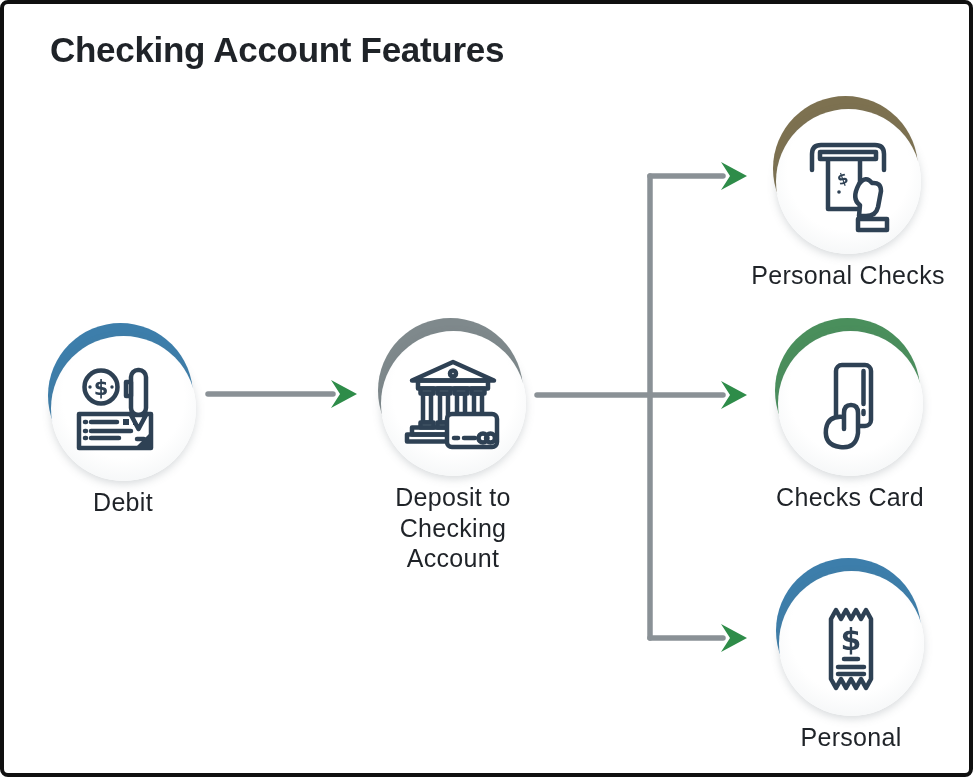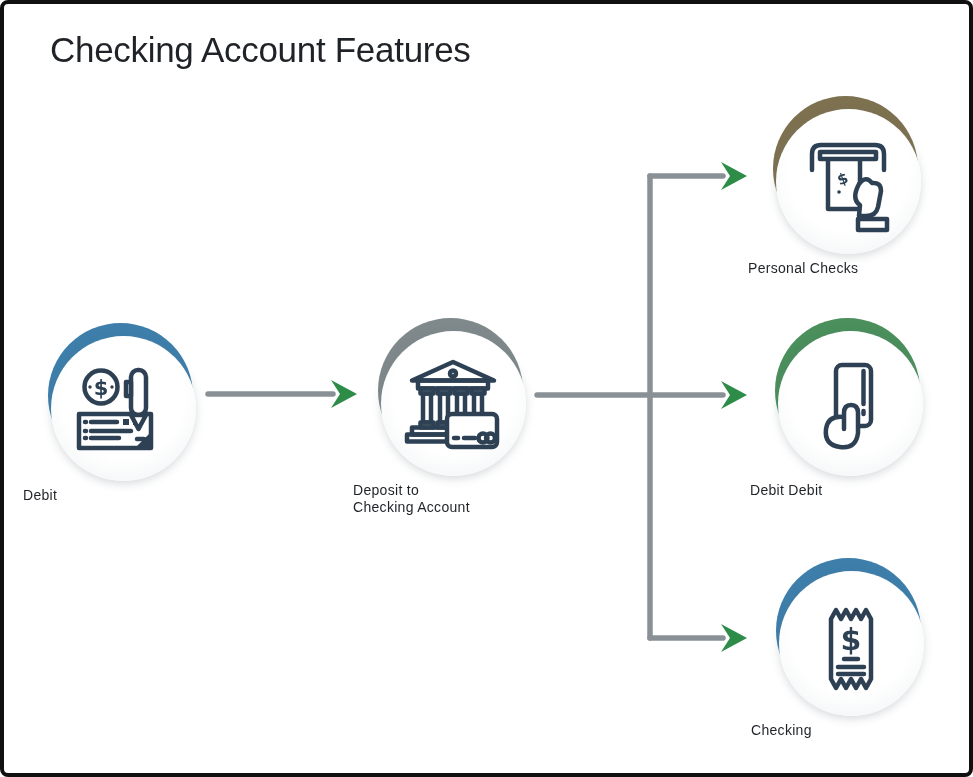--- a/index.html
+++ b/index.html
@@ -6,21 +6,21 @@
   body{
     width:973px;height:777px;position:relative;background:#ffffff;
     font-family:"Liberation Sans", sans-serif;overflow:hidden;
   }
   .frame{
     position:absolute;inset:0;border:4px solid var(--frame,#111);
     border-radius:8px;box-sizing:border-box;pointer-events:none;z-index:50;
   }
   h1.title{
     position:absolute;left:50px;top:30px;margin:0;
-    font-size:35px;font-weight:400;letter-spacing:-0.3px;
+    font-size:35px;font-weight:700;letter-spacing:-0.3px;
     color:var(--text,#1f2328);
   }
   svg.connectors{position:absolute;left:0;top:0;width:973px;height:777px;z-index:1;}
   .conn{stroke:var(--line,#8a9196);stroke-width:5.5;fill:none;stroke-linecap:round;}
   .head{fill:var(--arrowhead,#2e8c49);stroke:none;}
   .node{position:absolute;width:150px;z-index:2;}
   .arc{position:absolute;left:0;top:0;width:145px;height:145px;border-radius:50%;}
   .face{
     position:absolute;left:3px;top:13px;width:145px;height:145px;border-radius:50%;
     background:radial-gradient(circle at 50% 42%, #ffffff 55%, #f3f5f6 84%, #e8ecee 100%);
@@ -28,22 +28,22 @@
   }
   .icon{
     position:absolute;left:25px;top:37px;width:100px;height:100px;
     color:var(--icon-stroke,#2e4154);
   }
   .icon .ln{fill:none;stroke:currentColor;stroke-width:4.5;stroke-linejoin:round;stroke-linecap:round;}
   .icon .lnw{fill:#ffffff;stroke:currentColor;stroke-width:4.5;stroke-linejoin:round;stroke-linecap:round;}
   .icon .fl{fill:currentColor;stroke:none;}
   .icon text{fill:currentColor;stroke:none;font-family:"DejaVu Sans",sans-serif;font-weight:bold;}
   .label{
-    position:absolute;top:164px;left:-25px;width:200px;
-    font-size:14px;line-height:1.22;letter-spacing:.3px;color:var(--text,#1f2328);
+    position:absolute;top:164px;left:-25px;width:200px;text-align:center;
+    font-size:25px;line-height:1.22;letter-spacing:.3px;color:var(--text,#1f2328);
     white-space:pre-line;
   }
   #node-income{left:48px;top:323px;}
   #node-deposit{left:378px;top:318px;}
   #node-personal{left:773px;top:96px;}
   #node-debit{left:775px;top:318px;}
   #node-transfers{left:776px;top:558px;}
 </style>
 </head>
 <body>
@@ -131,25 +131,25 @@
 
 <div class="node" id="node-debit">
   <div class="arc" style="background: rgb(74, 143, 92);"></div>
   <div class="face"></div>
   <svg class="icon" viewBox="0 0 100 100">
     <rect class="lnw" x="36" y="10" width="35" height="61" rx="6"></rect>
     <path class="ln" d="M63.5 16 V49 M63.5 56 v3"></path>
     <path class="lnw" d="M44 62 q-16-2-18 12 q-2 16 14 18 q16 2 18-14 v-6"></path>
     <path class="lnw" d="M44 74 V58 q0-8 7-8 q7 0 7 8 v14"></path>
   </svg>
-  <div class="label">Debit Debit</div>
+  <div class="label">Checks Card</div>
 </div>
 
 <div class="node" id="node-transfers">
   <div class="arc" style="background: rgb(61, 126, 171);"></div>
   <div class="face"></div>
   <svg class="icon" viewBox="0 0 100 100">
     <path class="lnw" d="M30 24 l5 -9 l5 9 l5 -9 l5 9 l5 -9 l5 9 l5 -9 l5 9 v60 l-5 9 l-5 -9 l-5 9 l-5 -9 l-5 9 l-5 -9 l-5 9 l-5 -9 Z"></path>
     <text x="50" y="55" text-anchor="middle" font-size="30">$</text>
     <path class="ln" d="M43 64 h14 M37 72 h26 M37 79 h26" stroke-width="4.5"></path>
   </svg>
-  <div class="label">Checking</div>
+  <div class="label">Personal</div>
 </div>
 
 </body></html>

